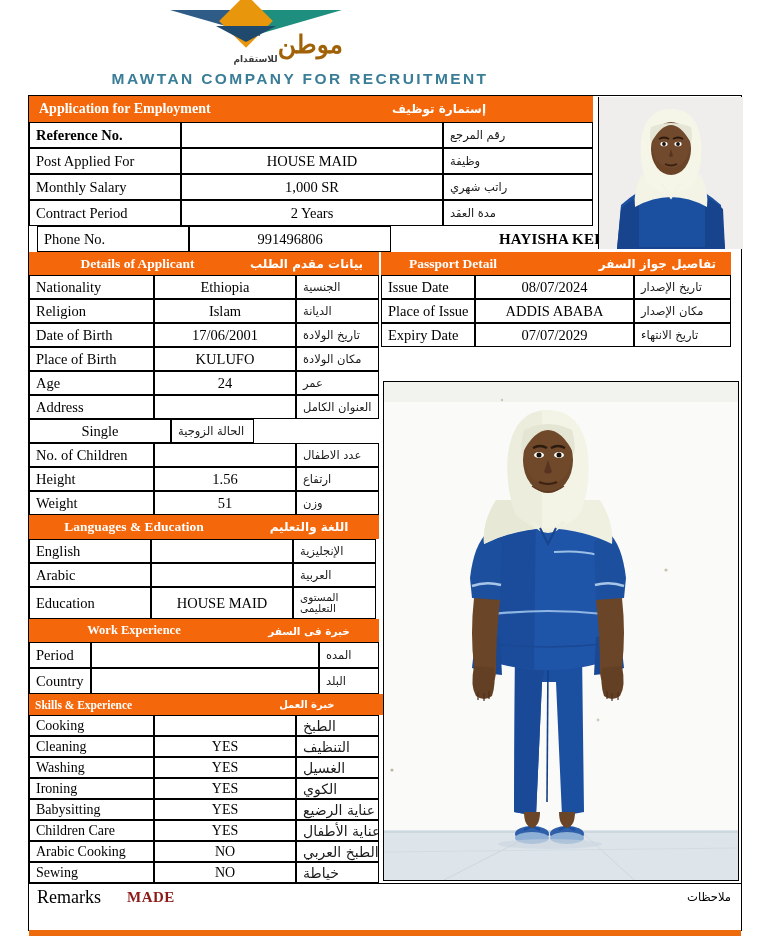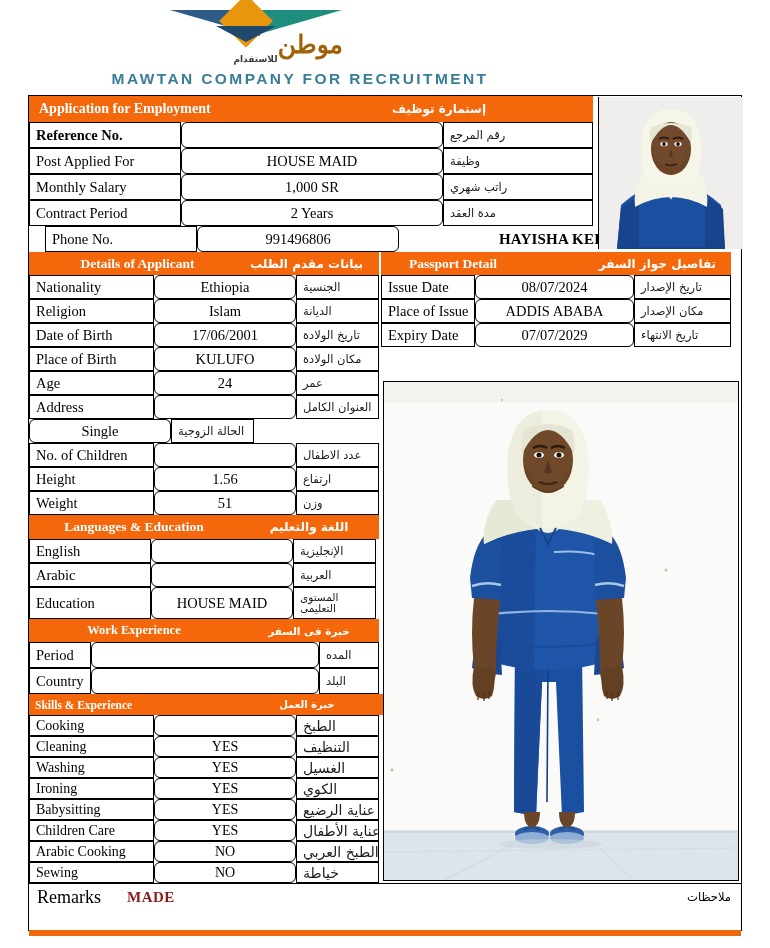--- a/index.html
+++ b/index.html
@@ -151,21 +151,21 @@
     box-sizing: border-box;
     border: 1px solid #000;
     font-size: 14.5px;
     display: flex;
     align-items: center;
     padding: 0 6px;
     overflow: hidden;
     white-space: nowrap;
   }
   .cell.lbl { justify-content: flex-start; }
-  .cell.val { justify-content: center; border-radius: 6px; }
+  .cell.val { justify-content: center; }
   .cell.ar  {
     justify-content: flex-end;
     font-family: "DejaVu Sans", sans-serif;
     font-size: 11.5px;
     direction: rtl;
     color: #1a1a1a;
   }
   .bold { font-weight: bold; }
 
   
@@ -174,21 +174,21 @@
     width: 564px; height: 26px;
   }
   #top-band .en { width: 250px; padding-left: 10px; text-align: left; font-size: 14px; }
   #top-band .ar { width: 300px; }
 
   .toprow { position: absolute; left: 0; height: 26px; width: 564px; }
   .toprow .c1 { width: 152px; }
   .toprow .c2 { width: 262px; }
   .toprow .c3 { width: 150px; }
 
-  #phone-row { position: absolute; left: 16px; top: 130px; width: 354px; height: 26px; }
+  #phone-row { position: absolute; left: 8px; top: 130px; width: 354px; height: 26px; }
   #phone-row .c1 { width: 152px; }
   #phone-row .c2 { width: 202px; }
 
   #applicant-name {
     position: absolute;
     left: 420px; top: 130px;
     width: 294px; height: 26px;
     display: flex; align-items: center; justify-content: center;
     font-size: 15px; font-weight: bold;
     font-family: "Liberation Serif", serif;

